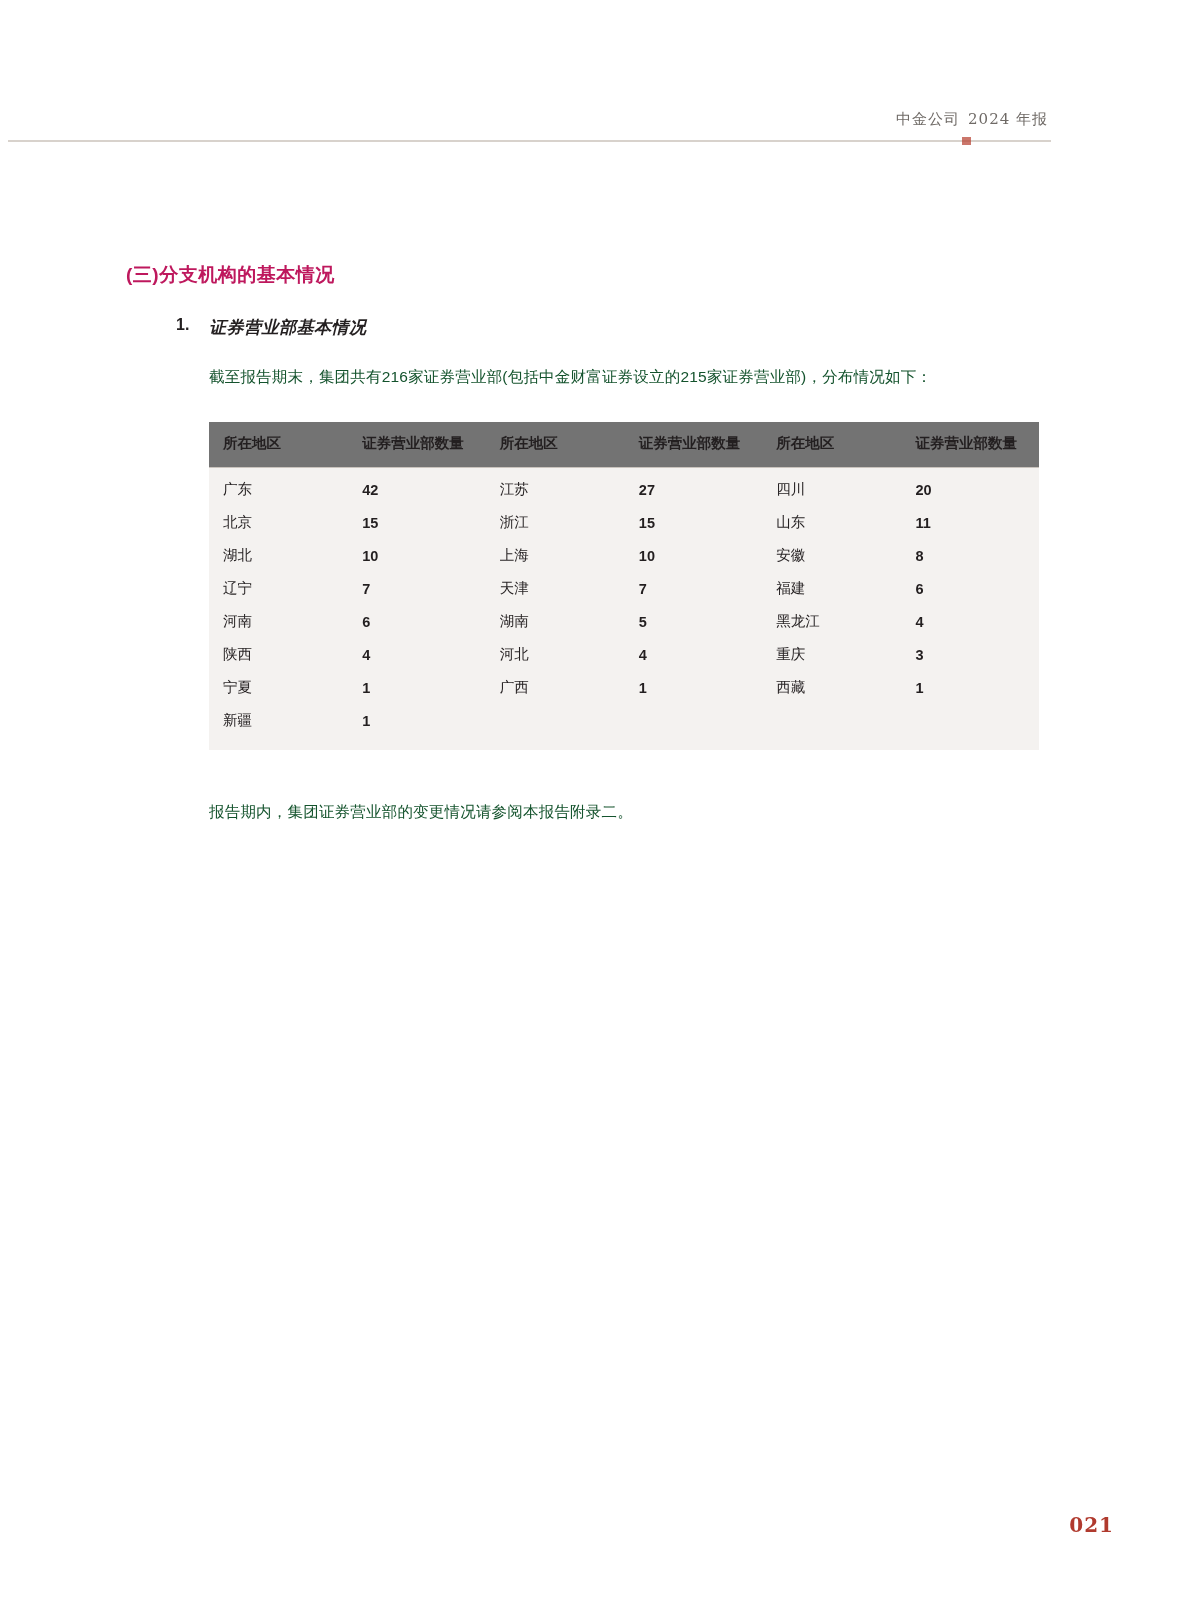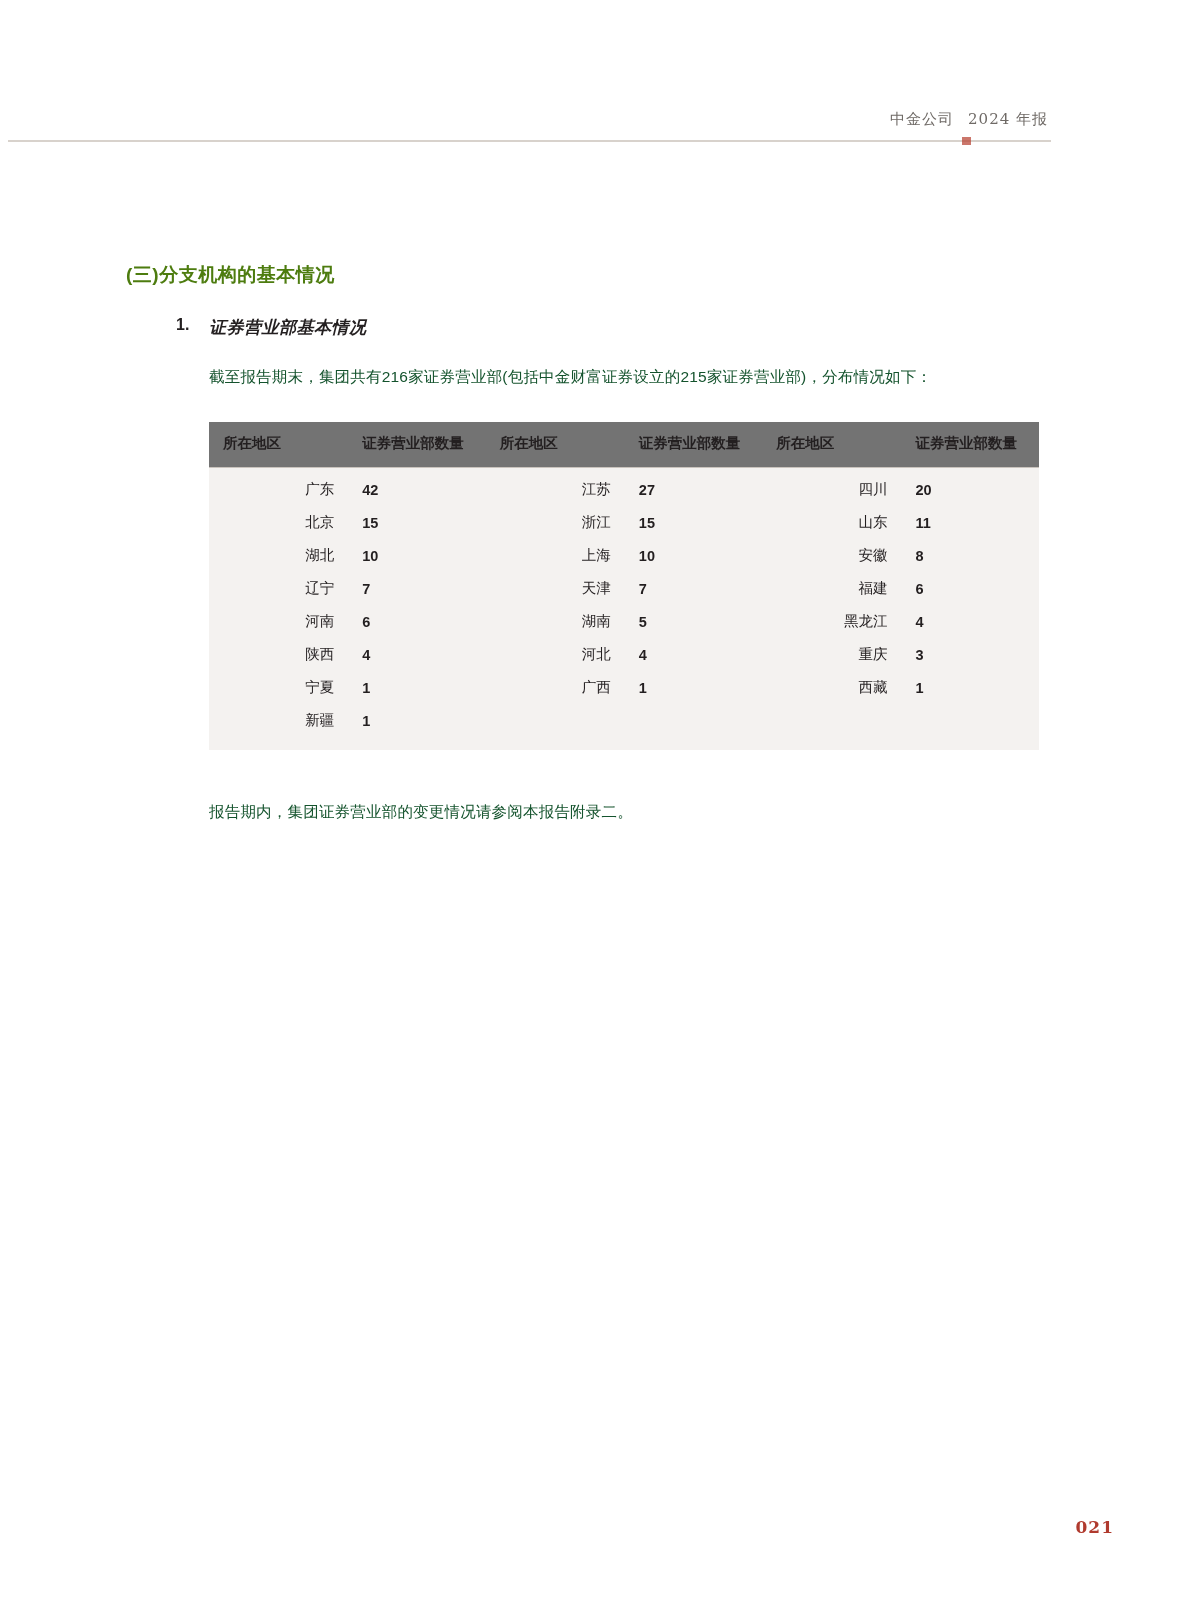--- a/index.html
+++ b/index.html
@@ -45,35 +45,35 @@
     position: absolute;
     top: 6px;
     right: 142px;
     font-family: "DejaVu Serif", serif;
     font-size: 15px;
     color: #6f6a66;
     letter-spacing: 1px;
     white-space: nowrap;
   }
   .header-text .year {
-    margin-left: 14px;
+    margin-left: 8px;
   }
 
   
   .content {
     position: absolute;
     top: 262px;
     left: 126px;
     width: 930px;
   }
 
   .section-title {
     font-size: 19px;
     font-weight: bold;
-    color: #4d7c0f;
+    color: #be185d;
     letter-spacing: .5px;
     margin: 0 0 28px 0;
   }
 
   .sub-block {
     position: relative;
     padding-left: 83px;
   }
   .sub-number {
     position: absolute;
@@ -119,39 +119,39 @@
     padding: 12px 14px 14px 14px;
     border-bottom: 1px solid #c9c3bd;
     white-space: nowrap;
   }
   table.branch-table thead th.region { text-align: left; }
   table.branch-table thead th.count  { text-align: right; padding-right: 22px;}
   table.branch-table tbody td {
     padding: 7px 14px;
     white-space: nowrap;
   }
-  table.branch-table tbody td.region { text-align: right; }
+  table.branch-table tbody td.region { text-align: left; }
   table.branch-table tbody td.count  { text-align: left; padding-right: 22px; font-weight: bold;}
   table.branch-table tbody tr:first-child td { padding-top: 12px; }
   table.branch-table tbody tr:last-child td { padding-bottom: 20px; }
 
   col.c-region { width: 150px; }
   col.c-count  { width: 127px; }
 
   .after-table {
     margin-top: 46px;
   }
 
   
   .page-number {
     position: absolute;
     right: 76px;
     bottom: 78px;
     font-family: "DejaVu Serif", serif;
-    font-size: 17px;
+    font-size: 20px;
     font-weight: bold;
     color: #b03a2e;
     letter-spacing: 1px;
   }
 </style>
 </head>
 <body>
 
 <div class="page-header">
   <div class="header-text">

